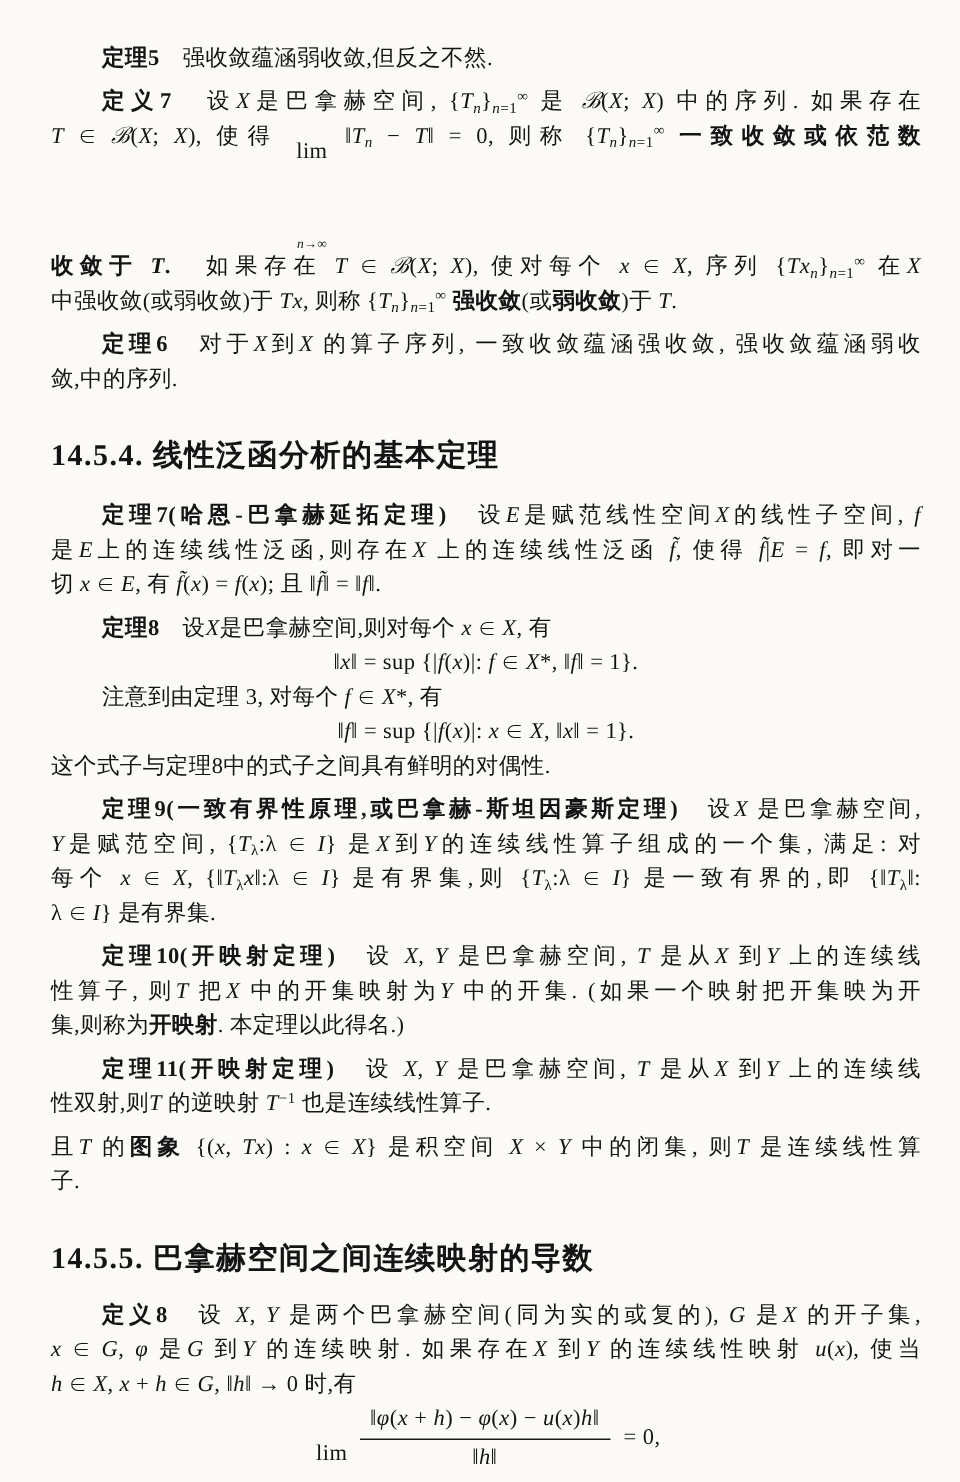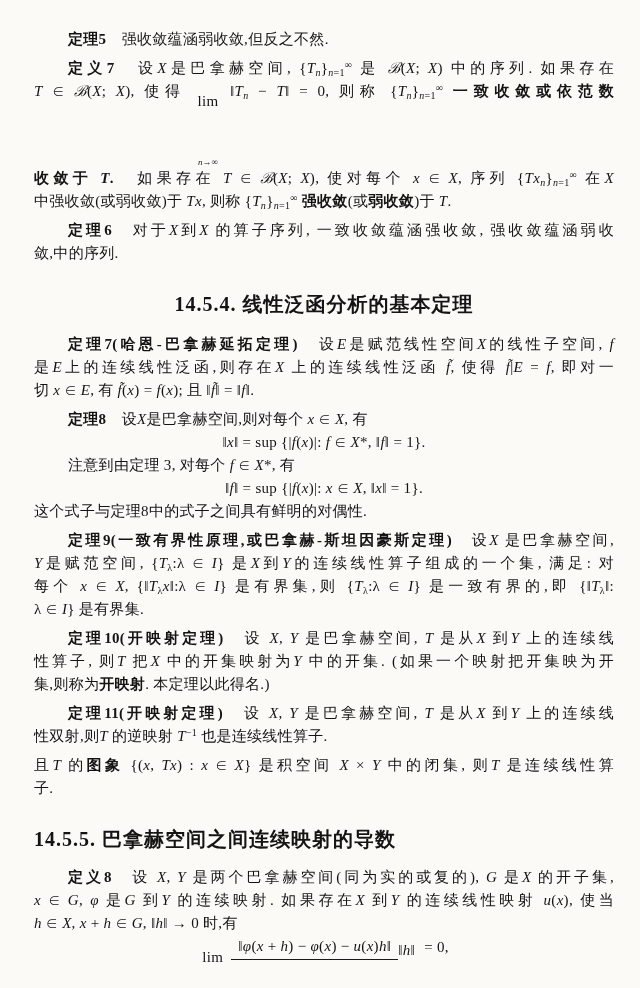--- a/index.html
+++ b/index.html
@@ -32,32 +32,32 @@
   sub, sup { font-size: 10px; line-height: 0; }
   sub { vertical-align: -3px; }
   sup { vertical-align: 5px; }
   .lim {
     display: inline-flex; flex-direction: column; align-items: center;
     vertical-align: -10px; line-height: 1; margin: 0 2px; gap: 48px;
   }
   .ll { font-size: 15px; line-height: 14px; }
   .lu { font-size: 9px;  line-height: 9px; margin-top: 2px; letter-spacing: 0; }
   .frac {
-    display: inline-flex; flex-direction: row; align-items: center;
+    display: inline-flex; flex-direction: column; align-items: center;
     vertical-align: middle; margin: 0 5px;
   }
   .fnum { padding: 0 7px 3px; border-bottom: 1.5px solid #1a1a1a; line-height: 19px; }
   .fden { padding-top: 3px; line-height: 19px; }
   .heading {
     font-size: 20px;
     font-weight: 600;
     line-height: 30px;
     letter-spacing: 1px;
   }
-  .heading-1 { margin: 24px 0 14px 0; text-align: center; }
+  .heading-1 { margin: 24px 0 14px 0; }
   .heading-2 { margin: 24px 0 12px 0; }
   .display-formula {
     text-align: center;
     font-size: 15px;
     margin-top: 2px;
     letter-spacing: 0.3px;
   }
   .footer {
     margin-top: 18px;
     padding-left: 44px;

